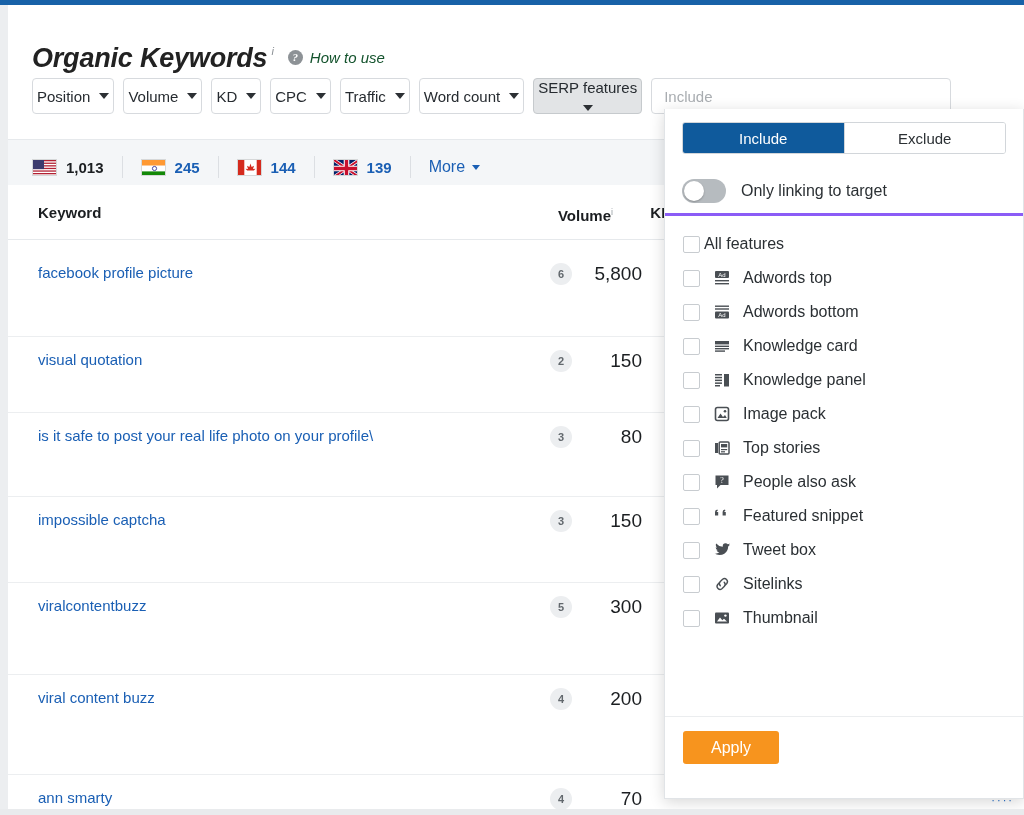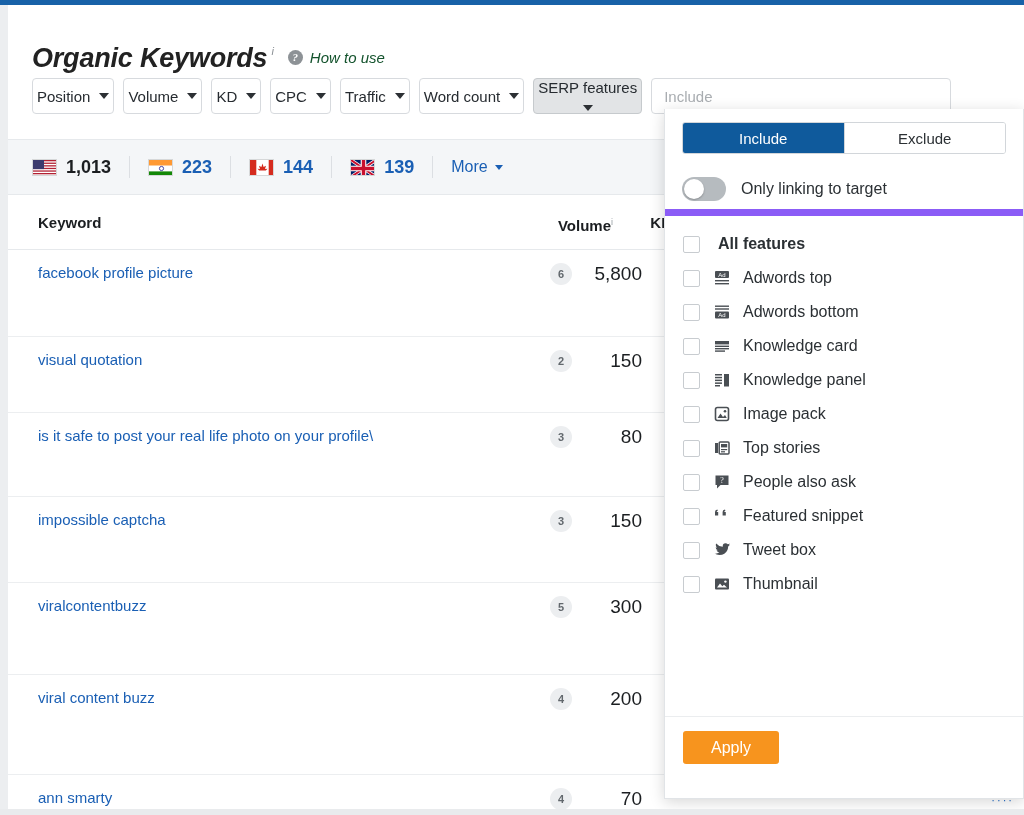--- a/index.html
+++ b/index.html
@@ -52,31 +52,31 @@
   }
   .include-input::placeholder { color:#a9adb1; }
 
   
   .country-bar {
     position:absolute; left:0; top:134px; width:100%; height:56px;
     background:#f4f6f8; border-top:1px solid #e6e9ec; border-bottom:1px solid #e6e9ec;
     display:flex; align-items:center; padding-left:24px;
   }
   .cty { display:flex; align-items:center; cursor:pointer; }
-  .cty .num { font-size:18px; font-weight:bold; margin-left:9px; }
+  .cty .num { font-size:15px; font-weight:bold; margin-left:9px; }
   .cty.sel .num { color:#1b1e21; }
   .cty:not(.sel) .num { color:#1a5fb4; font-weight:bold; }
   .cty-sep { width:1px; height:22px; background:#dcdfe3; margin:0 18px; }
   .more { font-size:16px; color:#1a5fb4; display:flex; align-items:center; gap:7px; cursor:pointer; font-weight:normal;}
   .more .caret { border-top-color:#1a5fb4; border-left-width:4px; border-right-width:4px; border-top-width:5px; }
   .flag { width:25px; height:17px; position:relative; overflow:hidden; display:inline-block; border:1px solid rgba(0,0,0,.12); }
 
   
   .thead {
-    position:absolute; left:0; top:190px; width:100%; height:55px;
+    position:absolute; left:0; top:180px; width:100%; height:55px;
     border-bottom:1px solid #e6e9ec; background:#fff;
   }
   .th { position:absolute; top:0; height:55px; line-height:55px; font-size:15px; font-weight:bold; color:#1b1e21; }
   .th sup { font-size:9px; color:#9aa0a5; font-weight:normal; vertical-align:super; }
   .th-keyword { left:30px; }
   .th-volume { right:411px; }
   .th-kd { right:352px; }
 
   .tbody { position:absolute; left:0; top:245px; width:100%; }
   .trow { position:relative; border-bottom:1px solid #eceef0; background:#fff; }
@@ -105,21 +105,21 @@
   }
   .seg-btn {
     flex:1; display:flex; align-items:center; justify-content:center;
     font-size:15px; cursor:pointer; background:#fff; color:#2b3034;
   }
   .seg-btn.on { background:#0f5a9c; color:#ffffff; }
   .seg-div { width:1px; background:#d2d6da; }
 
   .toggle-row {
     display:flex; align-items:center; padding:0 17px; height:48px;
-    border-bottom:7px solid #8b5cf6;
+    border-bottom:3px solid #8b5cf6;
   }
   .switch {
     width:44px; height:24px; border-radius:12px; background:#b6bbbf; position:relative; cursor:pointer;
   }
   .switch .knob {
     position:absolute; left:2px; top:2px; width:20px; height:20px; border-radius:50%; background:#fff;
     box-shadow:0 1px 2px rgba(0,0,0,.25);
   }
   .toggle-label { font-size:16px; color:#2b3034; margin-left:15px; }
 
@@ -134,21 +134,21 @@
   .cbox.checked { border-color:transparent; background:transparent; }
   .cbox.checked::after {
     content:"✓"; position:absolute; left:0px; top:-6px; font-size:20px; color:#1b1e21; line-height:22px;
     font-family:"DejaVu Sans", sans-serif;
   }
   .feat-ico {
     width:18px; height:18px; margin-left:13px; flex:0 0 18px;
     display:flex; align-items:center; justify-content:center; color:#4a4f54;
   }
   .feat-lbl { font-size:16px; color:#2b3034; margin-left:12px; white-space:nowrap; }
-  .feat.all .feat-lbl { font-weight:bold; margin-left:18px; }
+  .feat.all .feat-lbl { font-weight:normal; margin-left:4px; }
 
   .panel-foot { position:absolute; left:0; bottom:16px; width:100%; height:66px; border-top:1px solid #ebedef; }
   .apply {
     position:absolute; left:18px; top:14px; height:33px; padding:0 28px;
     background:#f7941e; color:#fff; border:none; border-radius:3px;
     font-size:16px; font-family:"Liberation Sans", sans-serif; cursor:pointer;
   }
 
   
   .bottom-strip { position:absolute; left:0; bottom:0; width:1024px; height:6px; background:#e9ebed; z-index:60;}
@@ -229,21 +229,21 @@
 
       <div class="cty">
         <span class="flag">
           <svg width="25" height="17" viewBox="0 0 25 17">
             <rect width="25" height="5.7" fill="#ff9933"></rect>
             <rect y="5.7" width="25" height="5.7" fill="#ffffff"></rect>
             <rect y="11.4" width="25" height="5.6" fill="#138808"></rect>
             <circle cx="12.5" cy="8.5" r="2.1" fill="none" stroke="#000080" stroke-width="0.7"></circle>
           </svg>
         </span>
-        <span class="num">223</span>
+        <span class="num">245</span>
       </div>
       <div class="cty-sep"></div>
 
       <div class="cty">
         <span class="flag">
           <svg width="25" height="17" viewBox="0 0 25 17">
             <rect width="25" height="17" fill="#fff"></rect>
             <rect width="6.3" height="17" fill="#d52b1e"></rect>
             <rect x="18.7" width="6.3" height="17" fill="#d52b1e"></rect>
             <path d="M12.5 3.5 L13.6 7 L16 5.8 L15 9 L17.5 8.8 L15.8 10.6 L12.5 10.6 L12.5 13.5 L12.5 10.6 L9.2 10.6 L7.5 8.8 L10 9 L9 5.8 L11.4 7 Z" fill="#d52b1e"></path>
@@ -449,20 +449,30 @@
           <span class="feat-ico">
             <svg width="17" height="16" viewBox="0 0 17 16">
               <path d="M16.5 2.6 q-0.9 0.55 -1.95 0.72 q1.05 -0.65 1.35 -1.8 q-1 0.6 -2.1 0.82 q-0.95 -1.05 -2.35 -1.05 q-2.7 0 -2.7 2.75 q0 0.4 0.08 0.75 q-4 -0.2 -6.6 -3.4 q-0.45 0.8 -0.45 1.68 q0 1.7 1.35 2.6 q-0.75 -0.02 -1.45 -0.4 v0.05 q0 2.4 2.25 2.9 q-0.4 0.12 -0.8 0.12 q-0.28 0 -0.58 -0.06 q0.62 1.95 2.8 2 q-1.7 1.35 -4.05 1.35 q-0.45 0 -0.85 -0.05 q2.2 1.45 4.9 1.45 q5.9 0 8.1 -5.1 q0.65 -1.52 0.65 -3 v-0.4 q0.9 -0.68 1.5 -1.63 z" fill="#4a4f54"></path>
             </svg>
           </span>
           <span class="feat-lbl">Tweet box</span>
         </div>
         <div class="feat">
           <span class="cbox"></span>
           <span class="feat-ico">
+            <svg width="17" height="16" viewBox="0 0 17 16">
+              <path d="M6.3 9.8 a3 3 0 0 1 0 -4.2 l2.3 -2.3 a3 3 0 0 1 4.2 4.2 l-1.2 1.2" fill="none" stroke="#4a4f54" stroke-width="1.4" stroke-linecap="round"></path>
+              <path d="M10.2 6.2 a3 3 0 0 1 0 4.2 l-2.3 2.3 a3 3 0 0 1 -4.2 -4.2 l1.2 -1.2" fill="none" stroke="#4a4f54" stroke-width="1.4" stroke-linecap="round"></path>
+            </svg>
+          </span>
+          <span class="feat-lbl">Sitelinks</span>
+        </div>
+        <div class="feat">
+          <span class="cbox"></span>
+          <span class="feat-ico">
             <svg width="16" height="16" viewBox="0 0 16 16">
               <rect x="1" y="2.5" width="14" height="11" rx="1" fill="#4a4f54"></rect>
               <path d="M3 11.5 L6 7.5 L8.3 10.3 L10 8.8 L13 11.5 Z" fill="#fff"></path>
               <circle cx="11.4" cy="5.6" r="1.2" fill="#fff"></circle>
             </svg>
           </span>
           <span class="feat-lbl">Thumbnail</span>
         </div>
       </div>
 

